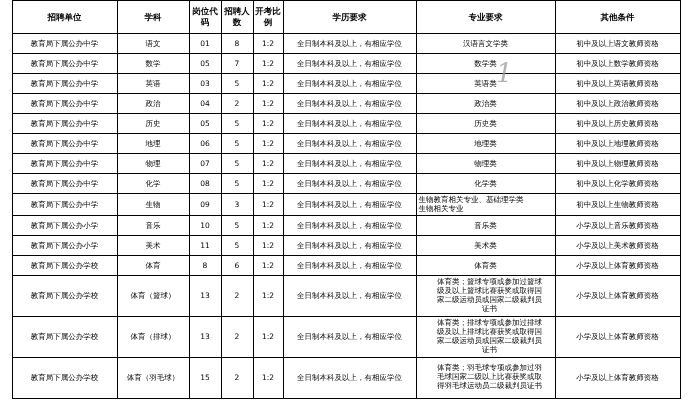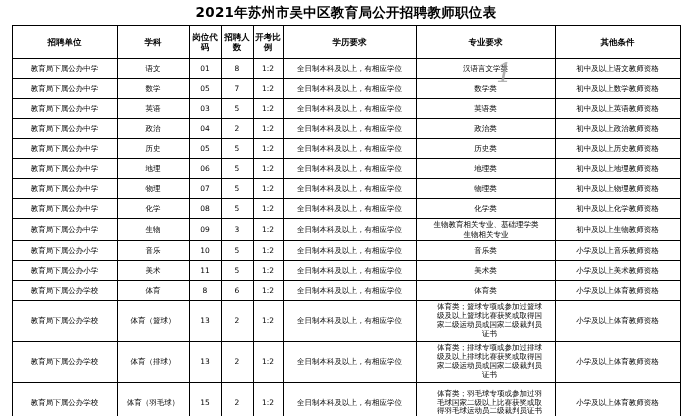--- a/index.html
+++ b/index.html
@@ -56,42 +56,41 @@
   td.code  { font-size: 8px; margin-top: 28px; }
   td.num   { font-size: 8px; }
   td.ratio { font-size: 8px; }
   td.edu   { font-size: 7.5px; }
   td.major { font-size: 7.5px; text-align: center; }
   td.other { font-size: 7.5px; margin-left: 11px; }
 
   tr.r-normal td { height: 17px; }
   tr.r-tall td { height: 38px; }
 
-  td.major.leftish { text-align: center; padding-left: 2px; }
+  td.major.leftish { text-align: left; padding-left: 2px; }
   td.major.multi { text-align: center; padding-left: 9px; line-height: 1.18; }
 
   .watermark {
     position: absolute;
     left: 496px;
     top: 58px;
     font-family: "DejaVu Serif", "Liberation Serif", serif;
     font-size: 26px;
     font-style: italic;
     color: #9a9a9a;
     opacity: 0.75;
     pointer-events: none;
     user-select: none;
   }
 </style>
 </head>
 <body>
 
 <div id="page">
 
-  <div id="doc-title">2021年苏州市吴中区教育局公开招聘教师职位表</div>
 
   <div class="watermark">1</div>
 
   <table class="job-table">
     <colgroup>
       <col style="width:105px">
       <col style="width:72px">
       <col style="width:32px">
       <col style="width:32px">
       <col style="width:30px">

